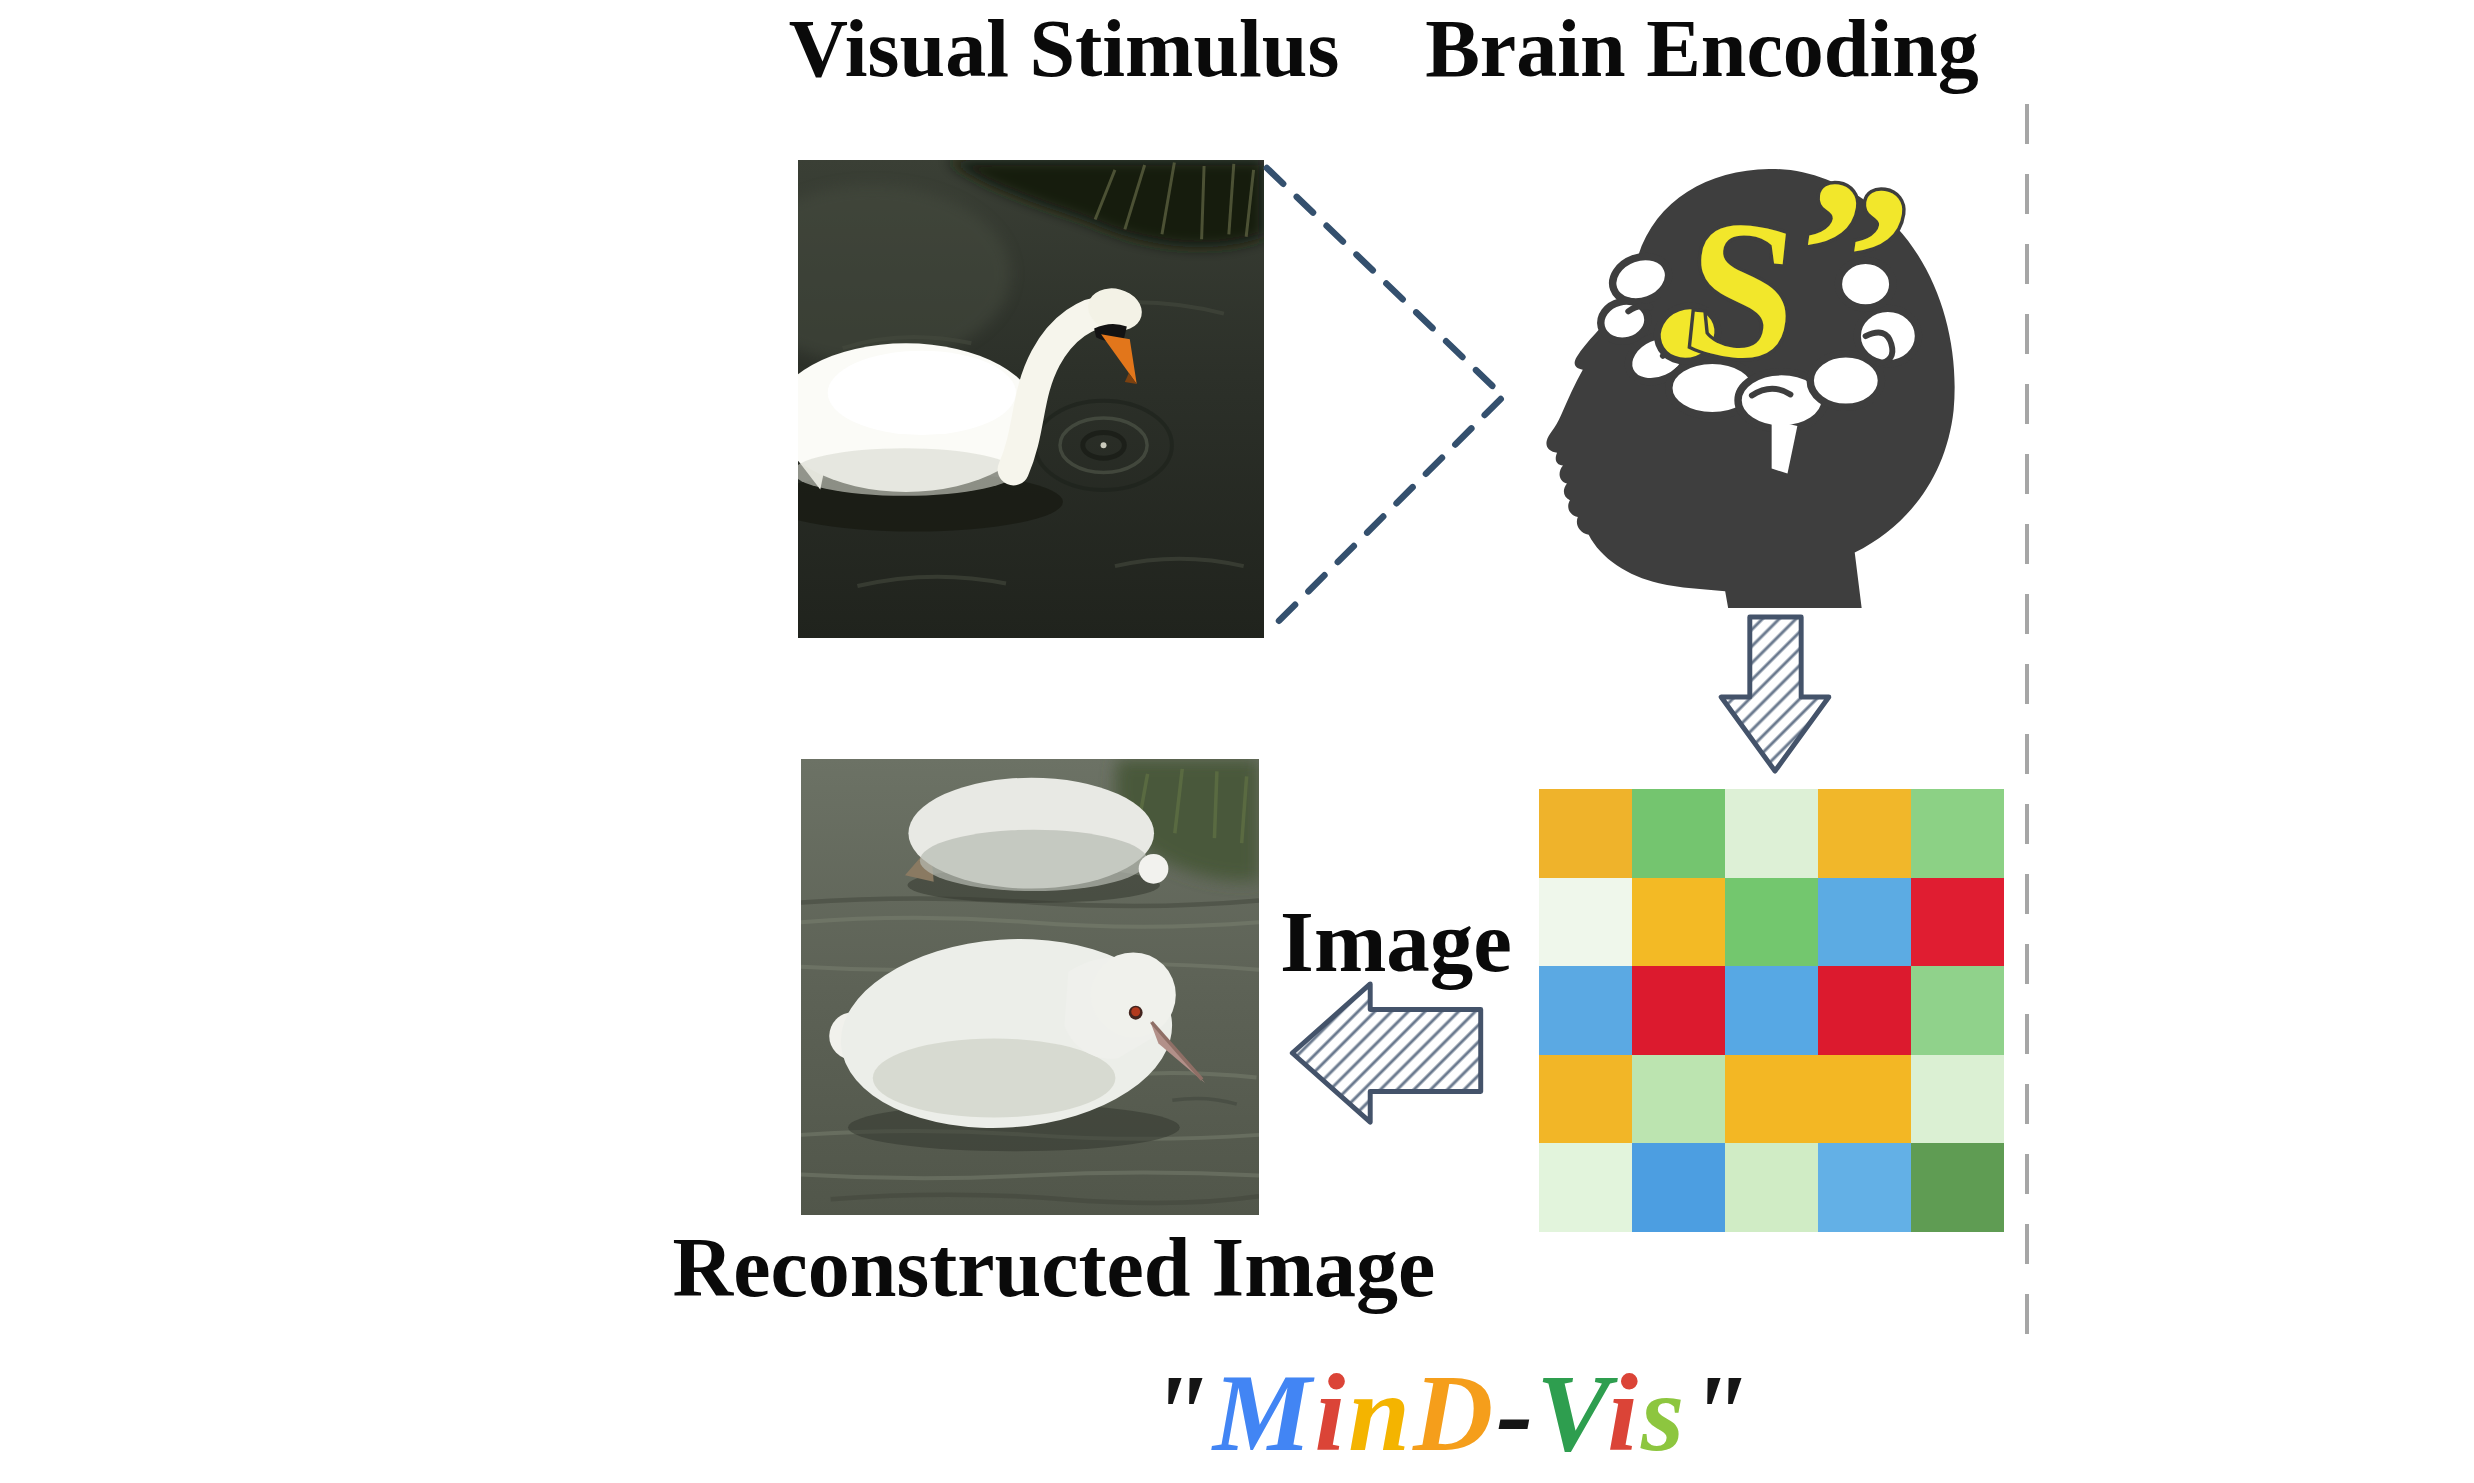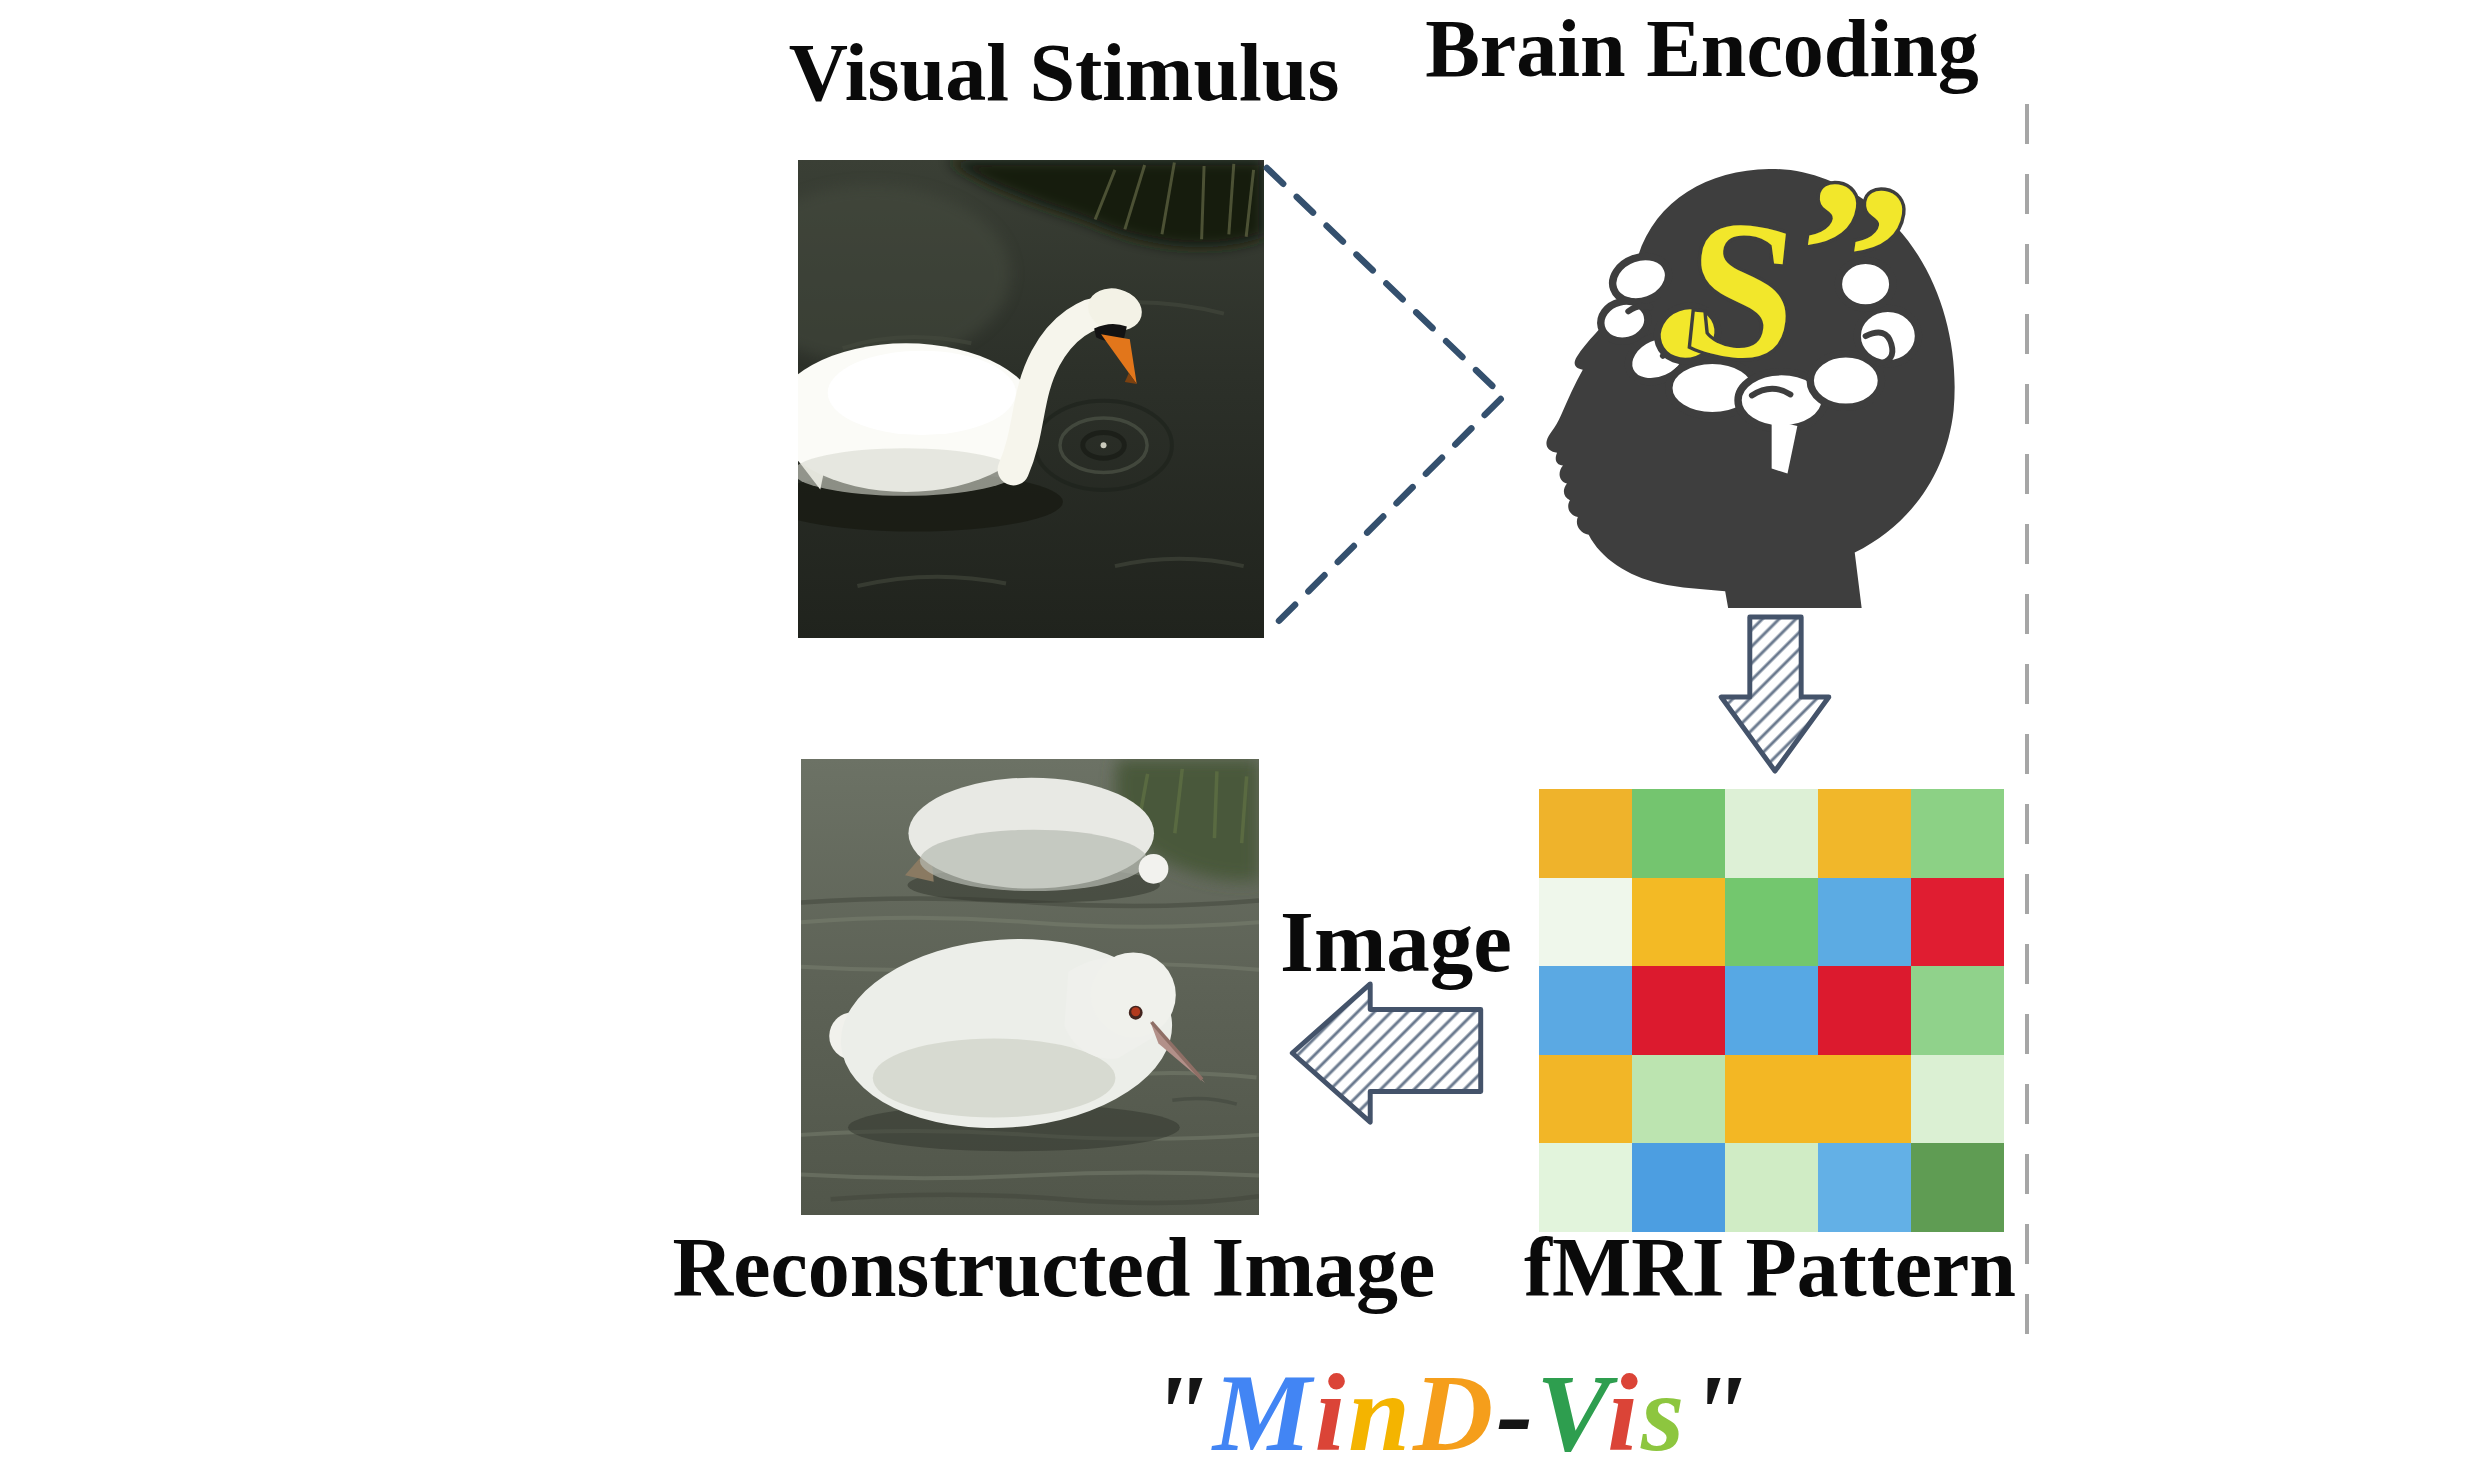--- a/index.html
+++ b/index.html
@@ -5,21 +5,21 @@
   html,body{margin:0;padding:0;background:#ffffff;}
   #canvas{
     position:relative;width:2794px;height:1484px;background:#fff;overflow:hidden;
     font-family:"Liberation Serif", serif;
   }
   .lbl{
     position:absolute;transform:translateX(-50%);
     font-weight:bold;font-size:82px;line-height:1.1;
     color:var(--label-text,#0a0a0a);white-space:nowrap;
   }
-  #lbl-visual-stimulus{left:1064px;top:4px;margin-top:24px;}
+  #lbl-visual-stimulus{left:1064px;top:4px;}
   #lbl-brain-encoding{left:1702px;top:4px;text-align:right;}
   #lbl-decode{left:1396px;top:894px;font-size:87px;}
   #lbl-reconstructed{left:1054px;top:1222px;font-size:84px;}
   #lbl-fmri-pattern{left:1770px;top:1222px;font-size:84px;}
   .photo{position:absolute;display:block;}
   #photo-stimulus{left:798px;top:160px;width:466px;height:478px;}
   #photo-reconstructed{left:801px;top:759px;width:458px;height:456px;}
   #head-icon{position:absolute;left:1539px;top:163px;width:448px;height:445px;}
   #proj-lines{position:absolute;left:1252px;top:144px;width:277px;height:500px;}
   #down-arrow{position:absolute;left:1715px;top:613px;width:119px;height:163px;}
@@ -234,20 +234,19 @@
       <circle cx="671" cy="477" r="86" fill="#f0f1ec"></circle>
       <polygon points="705,530 816,655 722,575" fill="#b29089"></polygon>
       <line x1="708" y1="532" x2="810" y2="648" stroke="#8f6f66" stroke-width="7"></line>
       <circle cx="676" cy="513" r="14" fill="#43251f"></circle>
       <circle cx="676" cy="511" r="9" fill="#b33a1e"></circle>
       <path d="M 750 690 q 70 -10 130 8" stroke="#454a40" stroke-width="7" fill="none" opacity="0.7"></path>
     </g>
   </svg>
 
   <div class="lbl" id="lbl-reconstructed">Reconstructed Image</div>
-  <div class="lbl" id="lbl-fmri-pattern">fMRI Pattern</div>
 
   <div id="boundary-dash"></div>
 
   <div id="mindvis"><span class="q">"</span><span><span style="color: rgb(66, 133, 244);">M</span><span style="color: rgb(219, 68, 55);">i</span><span style="color: rgb(244, 180, 0);">n</span><span style="color: rgb(245, 158, 27);">D</span><span style="color: rgb(21, 21, 21);">-</span><span style="color: rgb(46, 158, 79);">V</span><span style="color: rgb(219, 68, 55);">i</span><span style="color: rgb(141, 198, 63);">s</span></span><span class="q">"</span></div>
 
 </div>
 
 
 </body></html>

